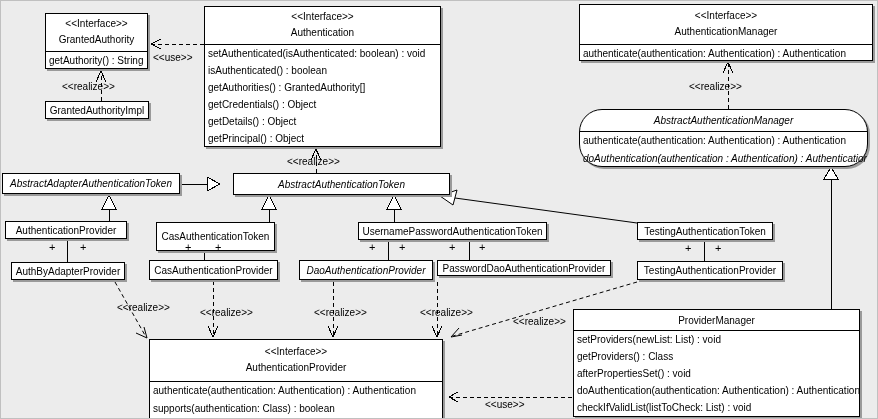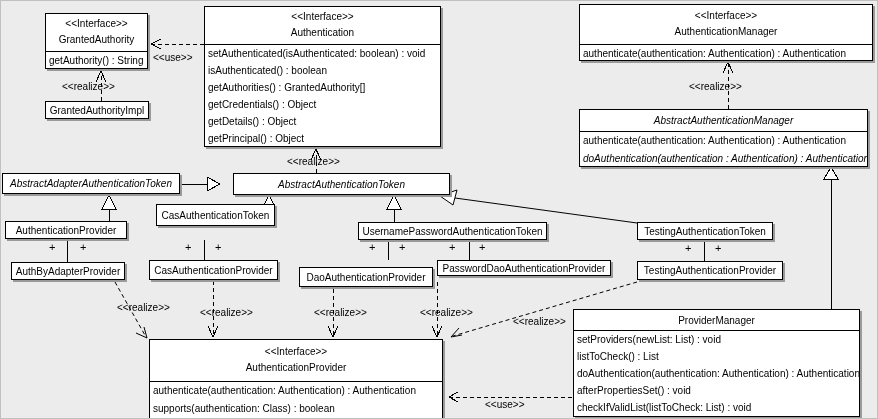--- a/index.html
+++ b/index.html
@@ -153,59 +153,59 @@
   </div>
 
   <div class="box" style="left:578px; top:3px; width:294px; height:57px;">
     <div class="hdr" style="height:38px; padding-top:1px;">
       <div class="stereo">&lt;&lt;Interface&gt;&gt;</div>
       <div class="cname">AuthenticationManager</div>
     </div>
     <div class="m">authenticate(authentication: Authentication) : Authentication</div>
   </div>
 
-  <div class="box" style="left:578px; top:108px; width:289px; height:58px;">
+  <div class="box" style="left:578px; top:108px; width:289px; height:58px;border-radius:23px;">
     <div class="hdr one it" style="height:21px;">AbstractAuthenticationManager</div>
     <div class="m rh18">authenticate(authentication: Authentication) : Authentication</div>
     <div class="m rh18 it">doAuthentication(authentication : Authentication) : Authentication</div>
   </div>
 
   <div class="box one it" style="left:1px; top:172px; width:178px; height:21px;">
     <span>AbstractAdapterAuthenticationToken</span>
   </div>
 
   <div class="box one it" style="left:220px; top:172px; width:217px; height:22px;margin-left:12px;">
     <span>AbstractAuthenticationToken</span>
   </div>
 
   <div class="box one" style="left:4px; top:220px; width:122px; height:18px;">
     <span>AuthenticationProvider</span>
   </div>
 
-  <div class="box one" style="left:155px; top:203px; width:119px; height:22px;">
+  <div class="box one" style="left:155px; top:221px; width:119px; height:29px;">
     <span>CasAuthenticationToken</span>
   </div>
 
   <div class="box one" style="left:357px; top:221px; width:189px; height:18px;">
     <span>UsernamePasswordAuthenticationToken</span>
   </div>
 
   <div class="box one" style="left:636px; top:221px; width:136px; height:18px;">
     <span>TestingAuthenticationToken</span>
   </div>
 
   <div class="box one" style="left:10px; top:261px; width:114px; height:18px;">
     <span>AuthByAdapterProvider</span>
   </div>
 
   <div class="box one" style="left:148px; top:259px; width:129px; height:20px;">
     <span>CasAuthenticationProvider</span>
   </div>
 
-  <div class="box one" style="left:298px; top:266px; width:134px; height:20px;">
+  <div class="box one" style="left:298px; top:259px; width:134px; height:20px;font-style:italic;">
     <span>DaoAuthenticationProvider</span>
   </div>
 
   <div class="box one" style="left:436px; top:259px; width:174px; height:16px;">
     <span>PasswordDaoAuthenticationProvider</span>
   </div>
 
   <div class="box one" style="left:636px; top:260px; width:146px; height:19px;">
     <span>TestingAuthenticationProvider</span>
   </div>
@@ -215,23 +215,23 @@
       <div class="stereo">&lt;&lt;Interface&gt;&gt;</div>
       <div class="cname">AuthenticationProvider</div>
     </div>
     <div class="m rh18">authenticate(authentication: Authentication) : Authentication</div>
     <div class="m rh18">supports(authentication: Class) : boolean</div>
   </div>
 
   <div class="box" style="left:572px; top:308px; width:287px; height:108px;">
     <div class="hdr one" style="height:20px;">ProviderManager</div>
     <div class="m">setProviders(newList: List) : void</div>
-    <div class="m">listToCheck() : List</div>
+    <div class="m">getProviders() : Class</div>
+    <div class="m">afterPropertiesSet() : void</div>
     <div class="m">doAuthentication(authentication: Authentication) : Authentication</div>
-    <div class="m">afterPropertiesSet() : void</div>
     <div class="m">checkIfValidList(listToCheck: List) : void</div>
   </div>
 
   <div class="lbl" style="left:152px; top:51px;">&lt;&lt;use&gt;&gt;</div>
   <div class="lbl" style="left:61px;  top:80px;">&lt;&lt;realize&gt;&gt;</div>
   <div class="lbl" style="left:286px; top:155px;">&lt;&lt;realize&gt;&gt;</div>
   <div class="lbl" style="left:688px; top:80px;">&lt;&lt;realize&gt;&gt;</div>
   <div class="lbl" style="left:116px; top:301px;">&lt;&lt;realize&gt;&gt;</div>
   <div class="lbl" style="left:199px; top:306px;">&lt;&lt;realize&gt;&gt;</div>
   <div class="lbl" style="left:313px; top:306px;">&lt;&lt;realize&gt;&gt;</div>

